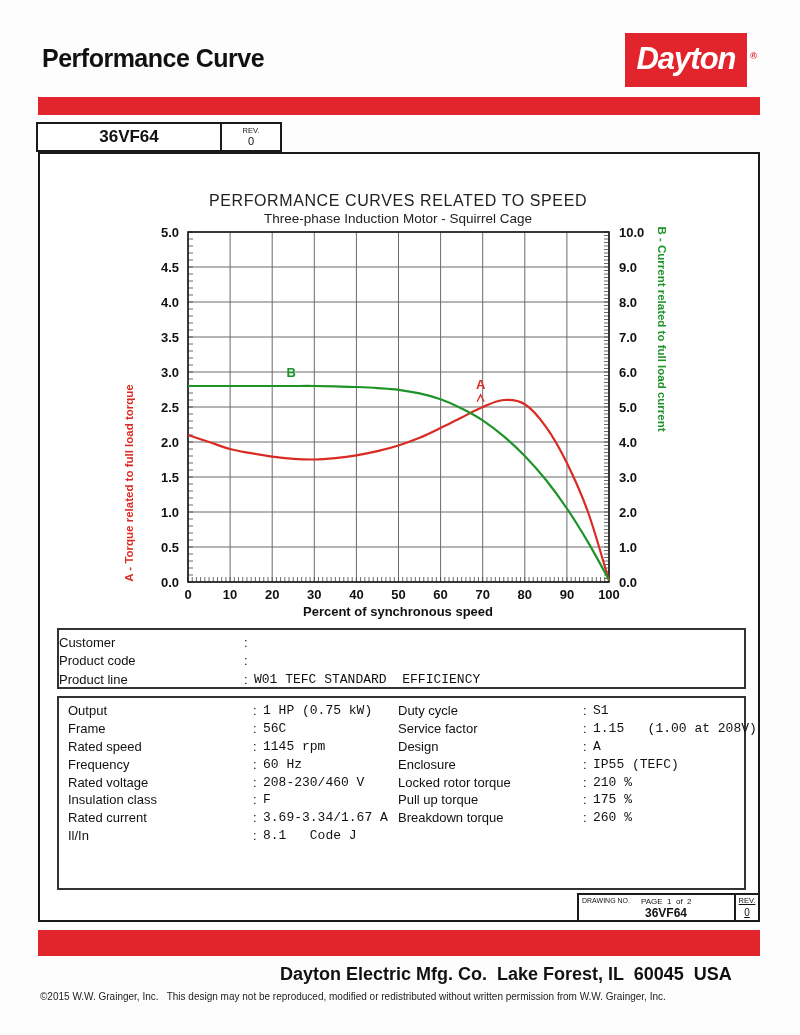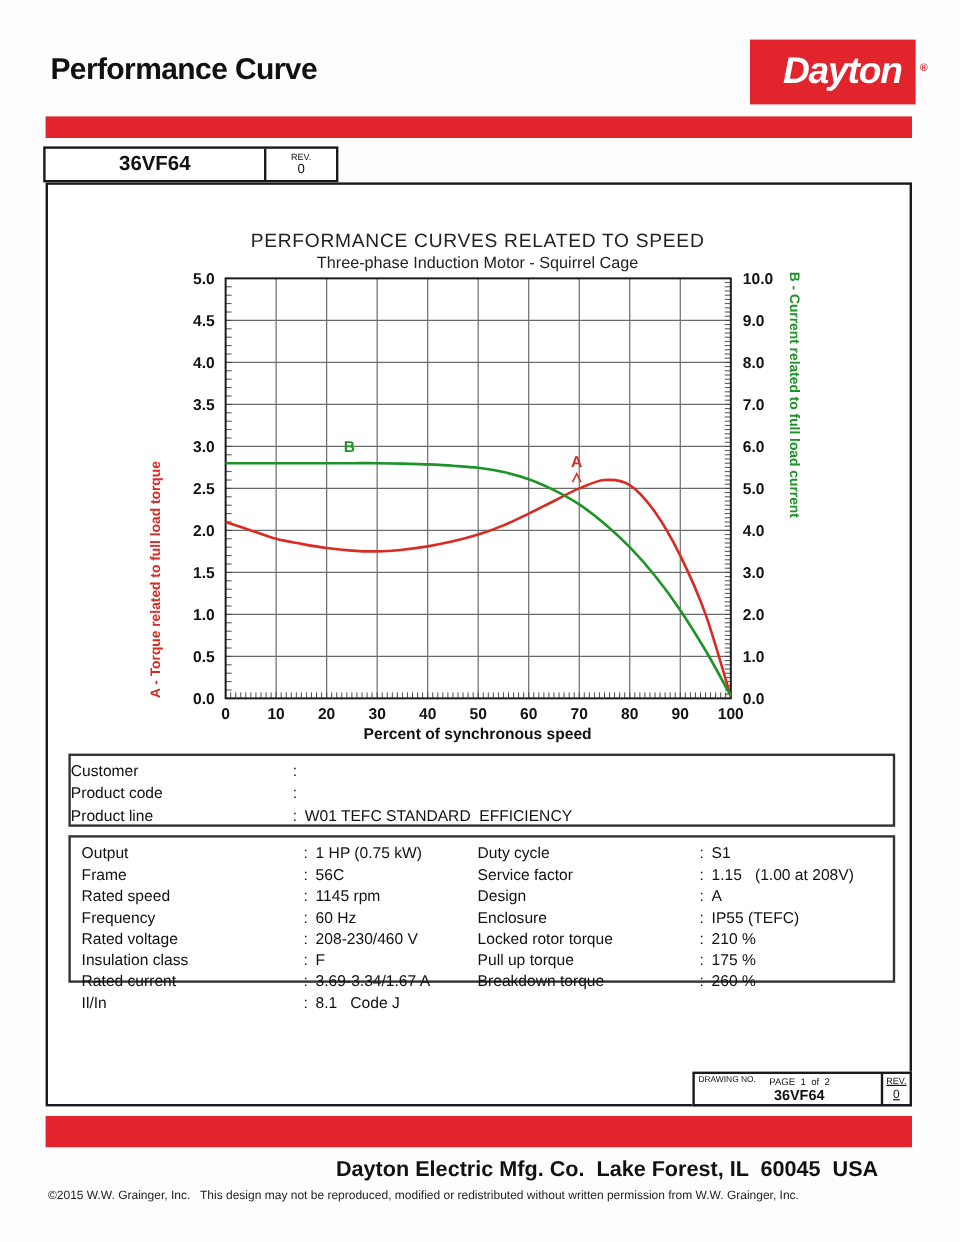--- a/index.html
+++ b/index.html
@@ -4,21 +4,21 @@
 <style>
   html,body{margin:0;padding:0;}
   body{
     width:800px;height:1035px;position:relative;background:#fdfdfd;
     font-family:"Liberation Sans", sans-serif;color:#111;overflow:hidden;
     --brand-red:#e2242c; --curve-red:#d92b24; --curve-green:#1e9428;
     --grid:#6b6b6b; --border:#1a1a1a;
   }
   .page-title{position:absolute;left:42px;top:44px;font-size:25px;font-weight:bold;letter-spacing:-0.5px;}
   .logo{position:absolute;left:625px;top:33px;width:122px;height:54px;background:var(--brand-red);
-        color:#fff;font-style:italic;font-weight:bold;font-size:31px;text-align:center;line-height:52px;letter-spacing:-1px;padding-left:16px;}
+        color:#fff;font-style:italic;font-weight:bold;font-size:31px;text-align:center;line-height:52px;letter-spacing:-1px;}
   .reg-mark{position:absolute;right:-9px;top:-3px;color:var(--brand-red);font-size:9px;font-style:normal;font-weight:bold;}
   .bar-top{position:absolute;left:38px;top:97px;width:722px;height:18px;background:var(--brand-red);}
   .bar-bottom{position:absolute;left:38px;top:930px;width:722px;height:26px;background:var(--brand-red);}
 
   .model-box{position:absolute;left:36px;top:122px;width:246px;height:30px;border:2px solid var(--border);
              box-sizing:border-box;display:flex;background:#fff;}
   .model-cell{width:184px;border-right:2px solid var(--border);box-sizing:border-box;
               font-weight:bold;font-size:17px;text-align:center;line-height:26px;}
   .rev-cell{flex:1;display:flex;flex-direction:column;align-items:center;justify-content:center;line-height:1;}
   .rev-label{font-size:7.5px;}
@@ -28,25 +28,25 @@
             box-sizing:border-box;background:#fff;}
   svg text{font-family:"Liberation Sans", sans-serif;}
   .c-title{font-size:16px;fill:#222;letter-spacing:0.6px;}
   .c-sub{font-size:13.5px;fill:#222;}
   .c-xlabel{font-size:13px;font-weight:bold;fill:#111;}
   .c-left-label{font-size:11.5px;font-weight:bold;fill:var(--curve-red);}
   .c-right-label{font-size:11.5px;font-weight:bold;fill:var(--curve-green);}
 
   .info-box{position:absolute;left:17px;width:689px;border:2px solid #333;box-sizing:border-box;background:#fff;}
   .customer-box{top:474px;height:61px;padding-top:3px;}
-  .specs-box{top:542px;height:123px;padding-top:4px;}
+  .specs-box{top:542px;height:194px;padding-top:4px;}
   .info-row{display:grid;grid-template-columns:185px 10px 1fr;height:18.6px;padding-left:0;font-size:13px;align-items:center;}
   .spec-row{display:grid;grid-template-columns:185px 10px 135px 185px 10px 1fr;height:17.8px;padding-left:9px;font-size:13px;align-items:center;}
   .info-label{white-space:pre;}
-  .info-value{white-space:pre;}
+  .info-value{white-space:pre;font-family:Liberation Mono, monospace;}
 
   .drawing-box{position:absolute;right:-2px;bottom:-2px;width:183px;height:29px;border:2px solid var(--border);
                box-sizing:border-box;display:flex;background:#fff;text-decoration:underline;}
   .drawing-main{width:157px;border-right:2px solid var(--border);box-sizing:border-box;position:relative;}
   .drawing-no-label{position:absolute;left:3px;top:2px;font-size:7px;}
   .page-number-label{position:absolute;left:62px;top:2px;font-size:8px;white-space:pre;}
   .drawing-model{position:absolute;left:52px;top:11px;width:70px;text-align:center;font-size:12px;font-weight:bold;}
   .drawing-rev{flex:1;display:flex;flex-direction:column;align-items:center;line-height:1;}
   .drawing-rev .rev-label{margin-top:2px;}
   .drawing-rev .rev-value{font-size:10px;margin-top:3px;}

